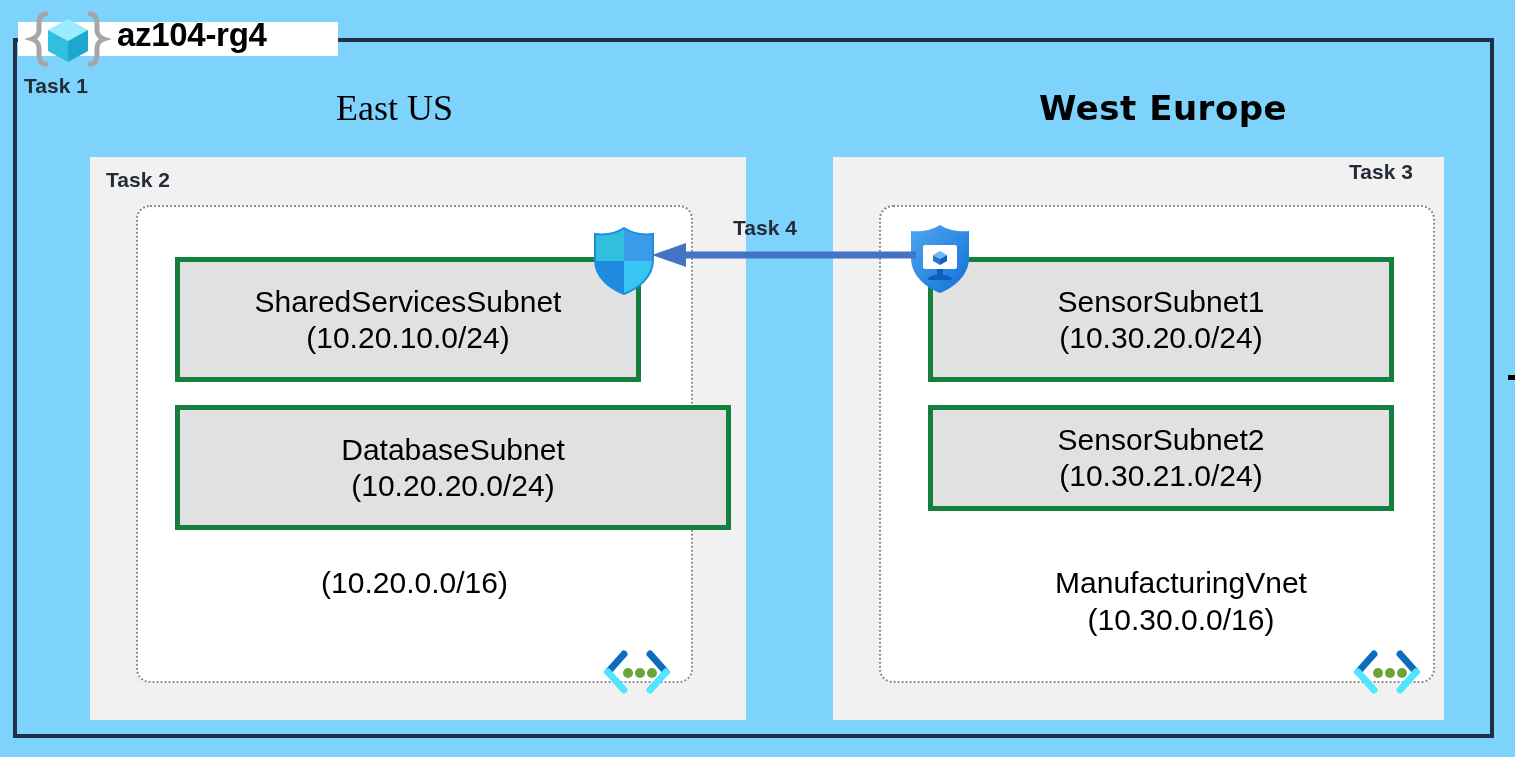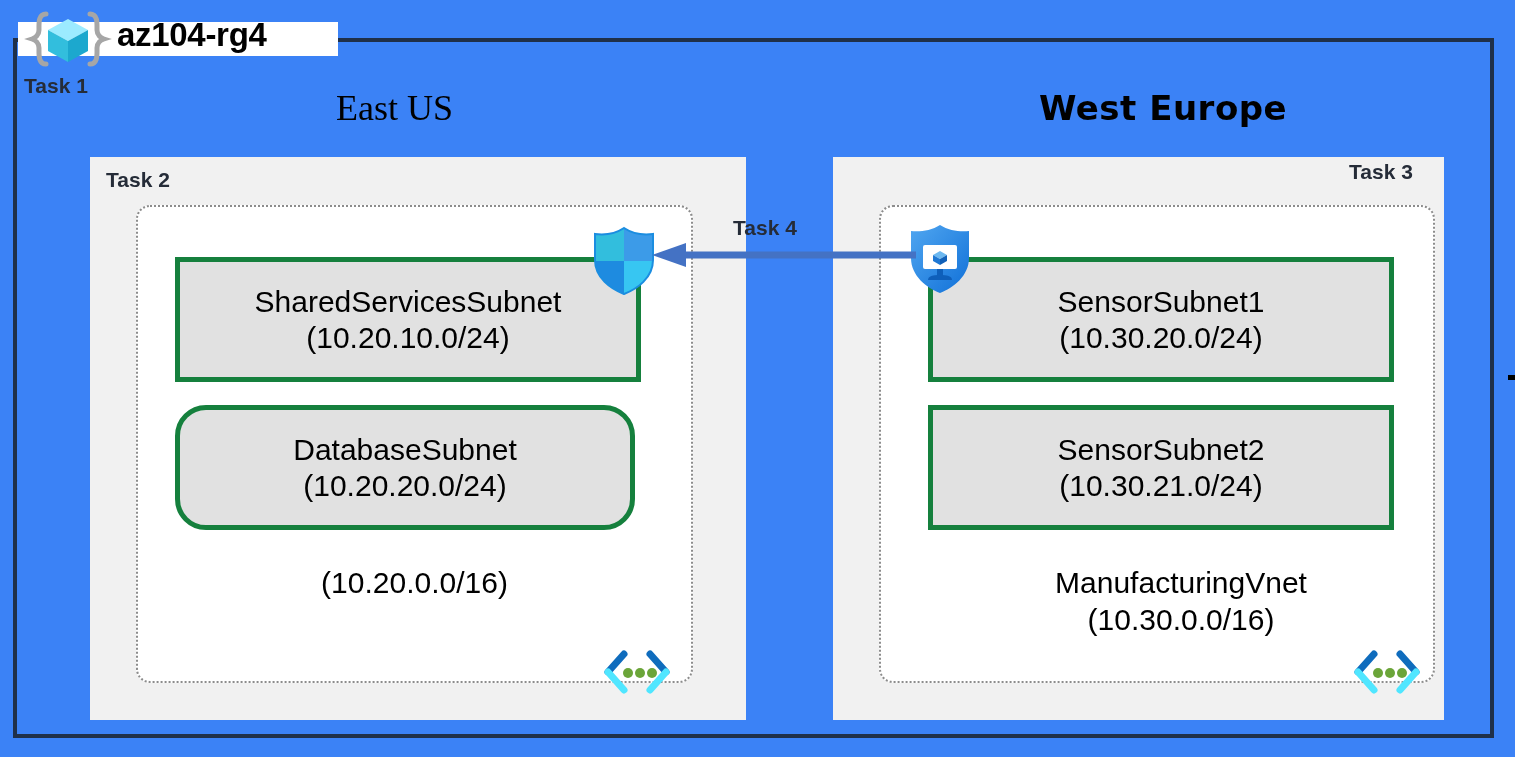--- a/index.html
+++ b/index.html
@@ -9,21 +9,21 @@
   }
   body {
     font-family: "Liberation Sans", sans-serif;
     -webkit-font-smoothing: antialiased;
   }
 
   #canvas {
     position: relative;
     width: 1515px;
     height: 757px;
-    background: #3b82f6;
+    background: #7dd3fc;
     overflow: hidden;
   }
 
   
   .rg-frame {
     position: absolute;
     left: 13px;
     top: 38px;
     width: 1481px;
     height: 700px;
@@ -144,23 +144,23 @@
     display: flex;
     flex-direction: column;
     align-items: center;
     justify-content: center;
     font-size: 30px;
     color: #000000;
     line-height: 1.2;
     white-space: nowrap;
   }
   .subnet-box.l1 { left: 175px; top: 257px; width: 466px; height: 125px; }
-  .subnet-box.l2 { left: 175px; top: 405px; width: 460px; height: 125px; border-radius: 31px; }
+  .subnet-box.l2 { left: 175px; top: 405px; width: 556px; height: 125px; }
   .subnet-box.r1 { left: 928px; top: 257px; width: 466px; height: 125px; }
-  .subnet-box.r2 { left: 928px; top: 405px; width: 466px; height: 125px; }
+  .subnet-box.r2 { left: 928px; top: 405px; width: 466px; height: 106px; }
 
   
   .nsg-shield {
     position: absolute;
     left: 591px;
     top: 226px;
     width: 66px;
     height: 70px;
   }
   .vm-shield {

